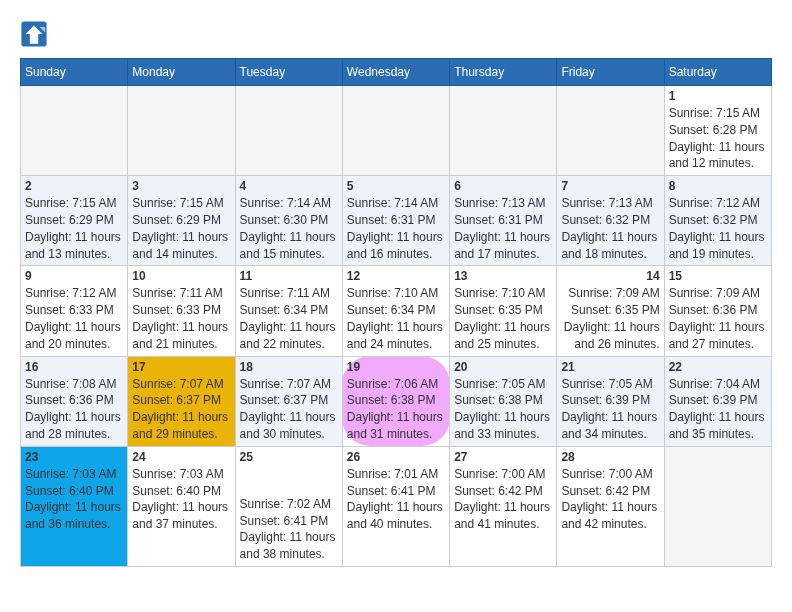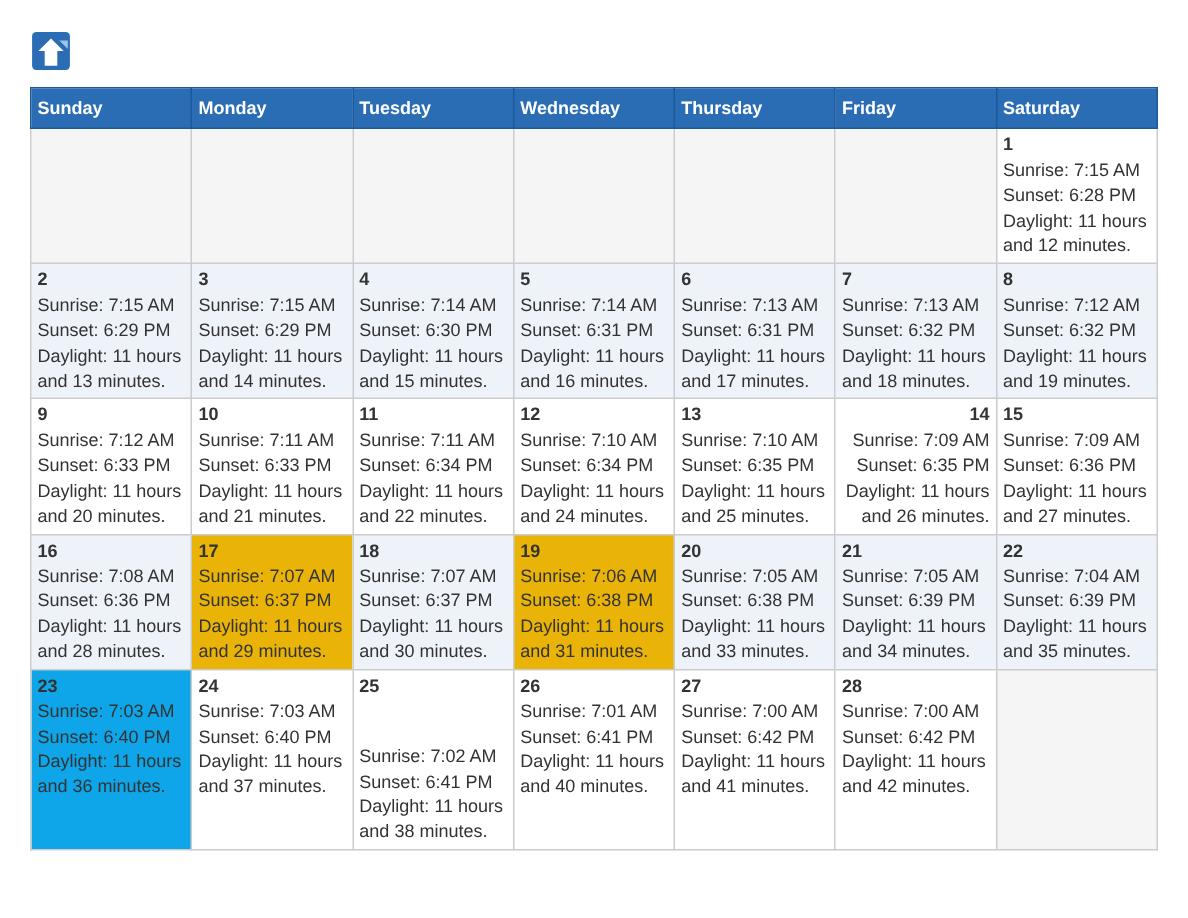--- a/index.html
+++ b/index.html
@@ -47,21 +47,21 @@
       color: #555;
     }
     table {
       width: 100%;
       border-collapse: collapse;
     }
     th {
       background-color: #2a6db5;
       color: #fff;
       font-size: 12px;
-      font-weight: bold;
+      font-weight: normal;
       padding: 6px 4px;
       text-align: left;
       border: 1px solid #1a5a9a;
     }
     td {
       border: 1px solid #ccc;
       vertical-align: top;
       padding: 3px 4px;
       width: 107px;
       height: 90px;
@@ -259,21 +259,21 @@
 Daylight: 11 hours
 and 29 minutes.</div>
         </td>
         <td style="background: rgb(238, 242, 249); margin-top: 26px;">
           <span class="day-num">18</span>
           <div class="day-info" style="white-space: pre-line;">Sunrise: 7:07 AM
 Sunset: 6:37 PM
 Daylight: 11 hours
 and 30 minutes.</div>
         </td>
-        <td style="background: #eab308;">
+        <td style="background: #f0abfc; border-radius: 28px;">
           <span class="day-num">19</span>
           <div class="day-info" style="white-space: pre-line;">Sunrise: 7:06 AM
 Sunset: 6:38 PM
 Daylight: 11 hours
 and 31 minutes.</div>
         </td>
         <td style="background: rgb(238, 242, 249);">
           <span class="day-num">20</span>
           <div class="day-info" style="white-space: pre-line;">Sunrise: 7:05 AM
 Sunset: 6:38 PM

